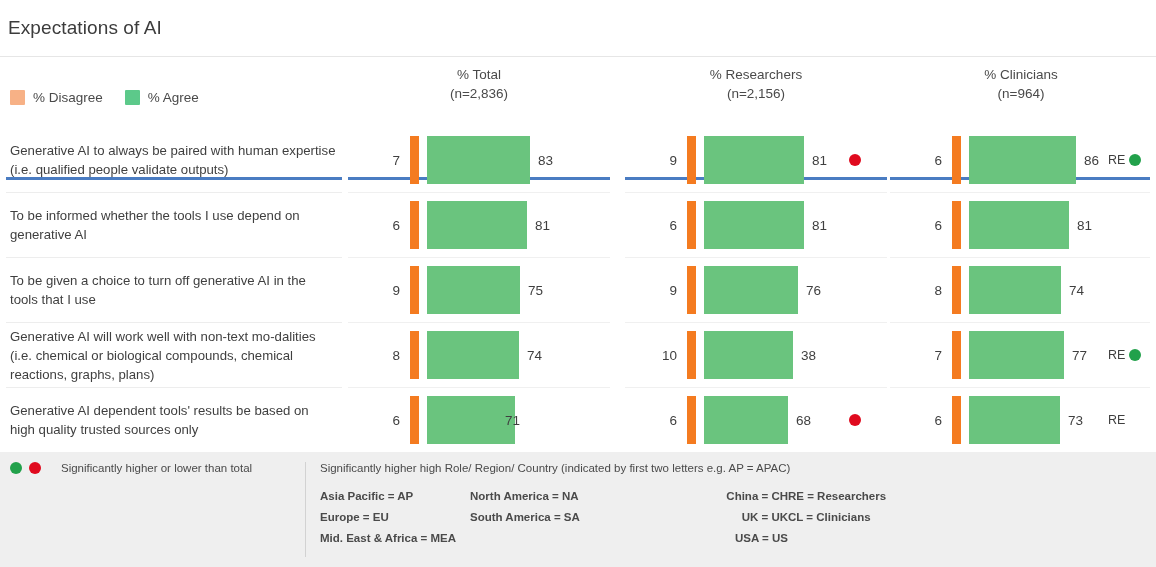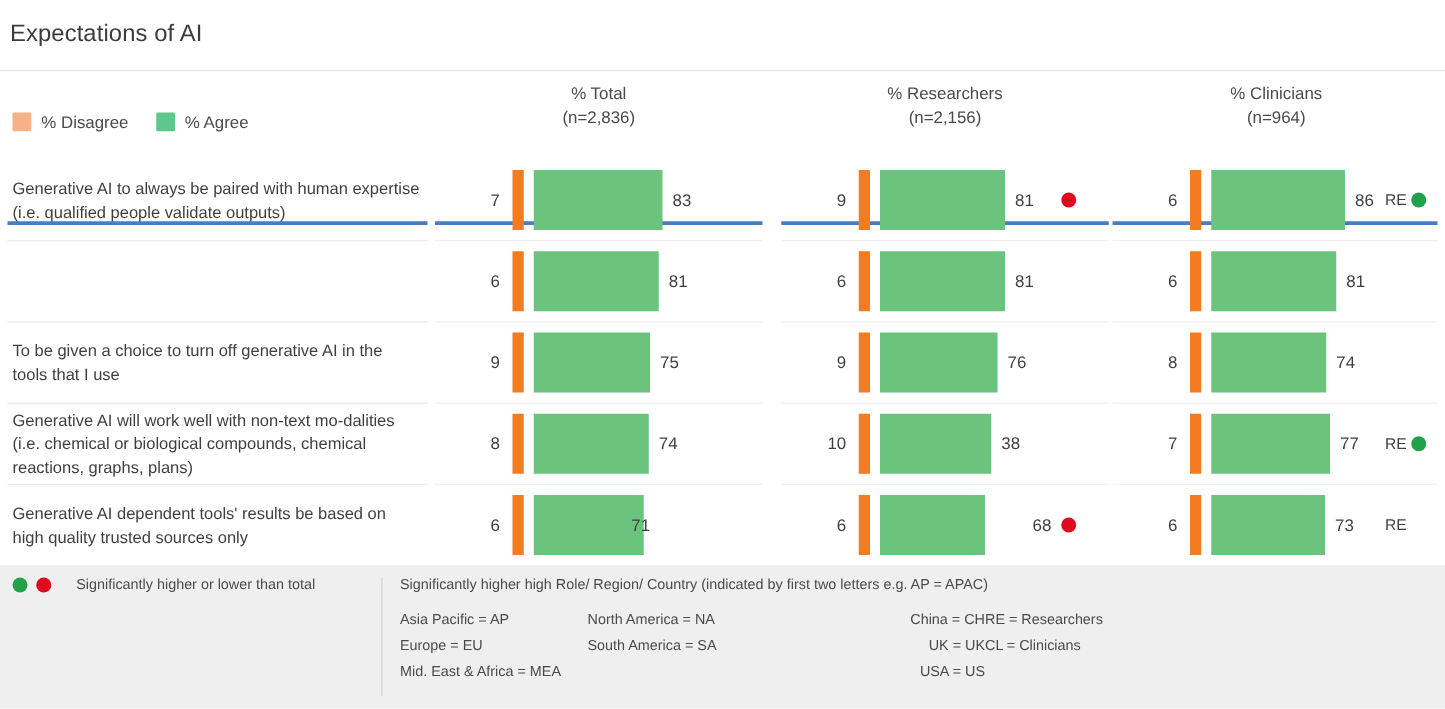--- a/index.html
+++ b/index.html
@@ -221,20 +221,21 @@
     left: 320px; top: 10px;
     width: 820px;
   }
   .fr-head {
     font-size: 11.5px;
     color: #4a4a4a;
     margin-bottom: 12px;
   }
   .fr-cols {
     display: flex;
+    font-weight: bold;
   }
   .fr-col { }
   .fr-col .fr-item {
     font-size: 11.5px;
     color: #4a4a4a;
     line-height: 21px;
     white-space: nowrap;
   }
 </style>
 </head>
@@ -306,20 +307,21 @@
           <div class="bar-agr" style="left: 79px; width: 107px; top: 8.5px;"></div>
           <div class="val-right" style="left: 194px;">86</div>
           <div class="sig" style="left: 218px;">
             <span>RE</span>
             <span class="dot dot-green"></span>
           </div>
         </div>
       </div>
       <div class="row">
         <div class="row-sep-left"></div>
+        <div class="row-label">To be informed whether the tools I use depend on generative AI</div>
         <div class="row-sep-col" style="left: 348px; width: 262px;"></div>
         <div class="cell" style="left: 348px; width: 262px;">
           <div class="val-left" style="left: 0px; width: 52px;">6</div>
           <div class="bar-dis" style="left: 62px; width: 9px; top: 8.5px;"></div>
           <div class="bar-agr" style="left: 79px; width: 100px; top: 8.5px;"></div>
           <div class="val-right" style="left: 187px;">81</div>
         </div>
         <div class="row-sep-col" style="left: 625px; width: 262px;"></div>
         <div class="cell" style="left: 625px; width: 262px;">
           <div class="val-left" style="left: 0px; width: 52px;">6</div>
@@ -397,21 +399,21 @@
           <div class="val-left" style="left: 0px; width: 52px;">6</div>
           <div class="bar-dis" style="left: 62px; width: 9px; top: 8.5px;"></div>
           <div class="bar-agr" style="left: 79px; width: 88px; top: 8.5px;"></div>
           <div class="val-right" style="left: 157px;">71</div>
         </div>
         <div class="row-sep-col" style="left: 625px; width: 262px;"></div>
         <div class="cell" style="left: 625px; width: 262px;">
           <div class="val-left" style="left: 0px; width: 52px;">6</div>
           <div class="bar-dis" style="left: 62px; width: 9px; top: 8.5px;"></div>
           <div class="bar-agr" style="left: 79px; width: 84px; top: 8.5px;"></div>
-          <div class="val-right" style="left: 171px; margin-left: 30px;">68</div>
+          <div class="val-right" style="left: 171px;">68</div>
           <div class="sig" style="left: 224px;">
             <span class="dot dot-red"></span>
           </div>
         </div>
         <div class="row-sep-col" style="left: 890px; width: 260px;"></div>
         <div class="cell" style="left: 890px; width: 260px;">
           <div class="val-left" style="left: 0px; width: 52px;">6</div>
           <div class="bar-dis" style="left: 62px; width: 9px; top: 8.5px;"></div>
           <div class="bar-agr" style="left: 79px; width: 91px; top: 8.5px;"></div>
           <div class="val-right" style="left: 178px;">73</div>

